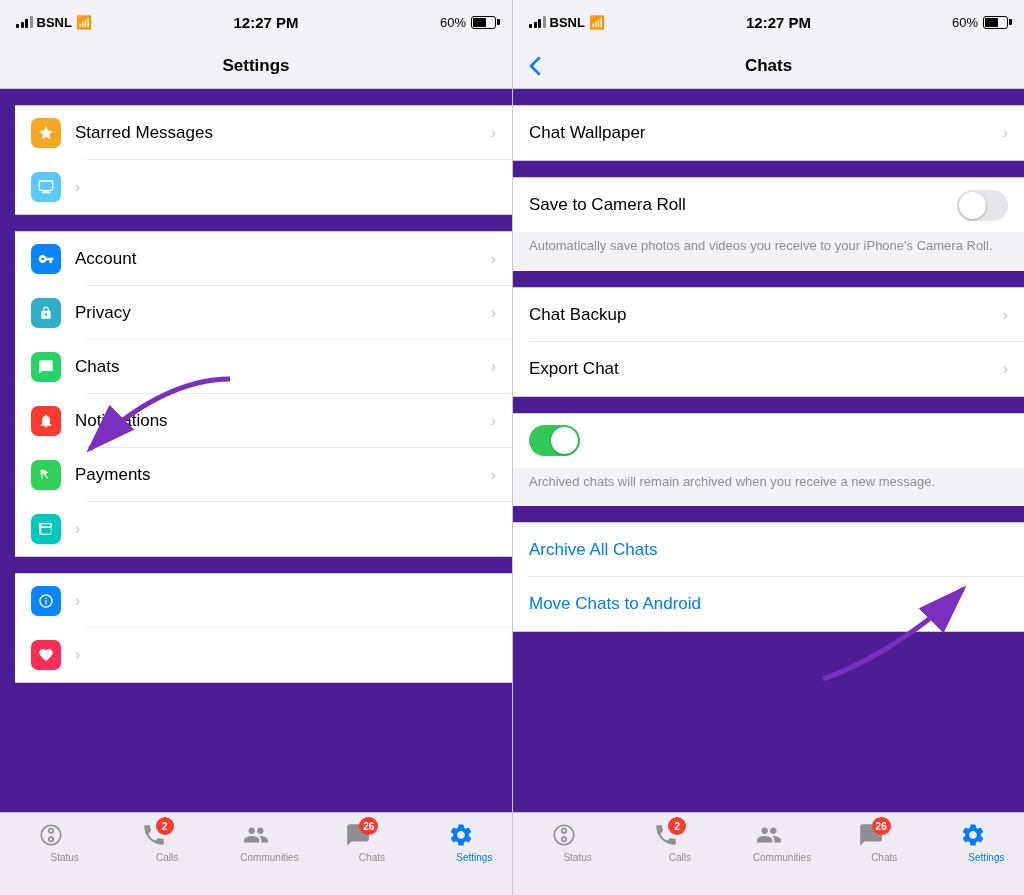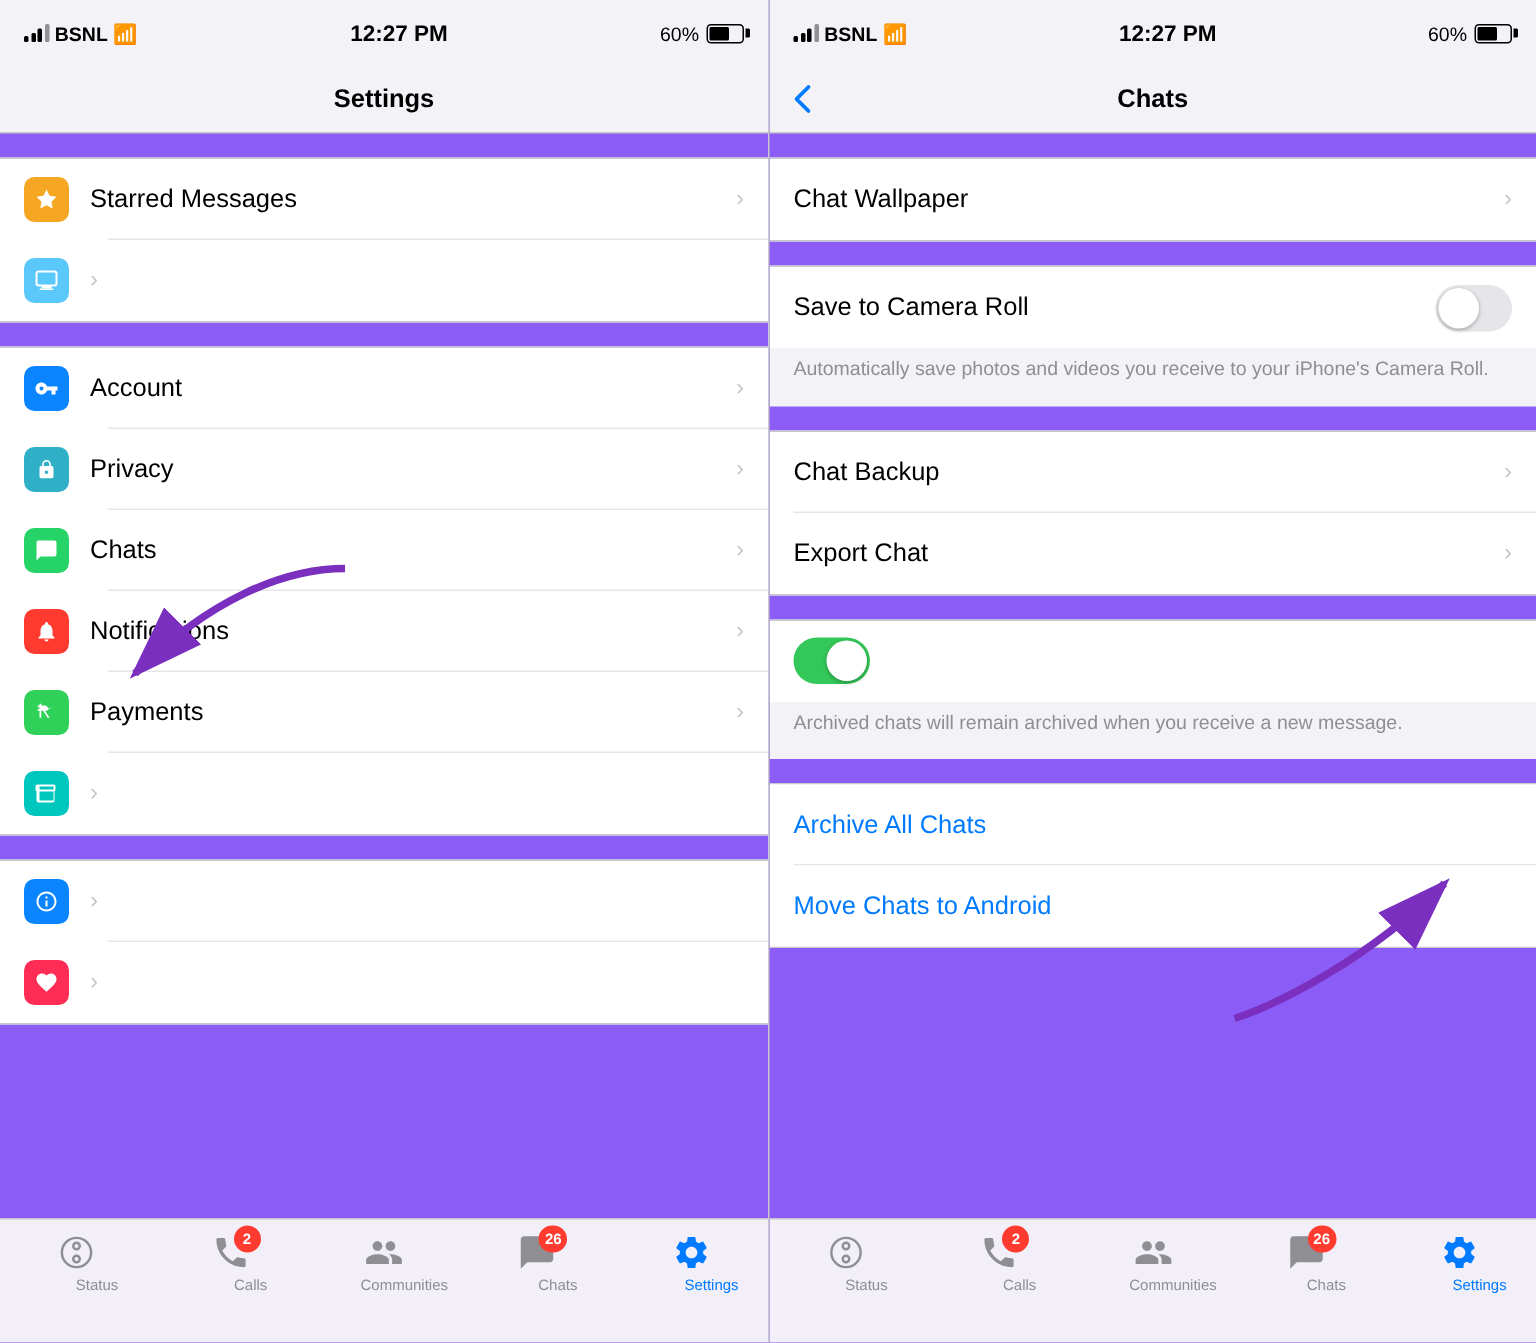--- a/index.html
+++ b/index.html
@@ -9,21 +9,21 @@
       display: flex;
       font-family: -apple-system, 'SF Pro Text', 'Helvetica Neue', sans-serif;
       background: #f2f2f7;
       overflow: hidden;
     }
 
     
     .phone-panel {
       width: 512px;
       height: 895px;
-      background: #8b5cf6;
+      background: #4c1d95;
       display: flex;
       flex-direction: column;
       overflow: hidden;
       position: relative;
     }
     .phone-panel + .phone-panel {
       border-left: 1px solid #c8c8cc;
     }
 
     
@@ -339,21 +339,21 @@
         <div class="battery-fill"></div>
       </div>
     </div>
   </div>
 
   <div class="nav-header">
     <div class="nav-title">Settings</div>
   </div>
   <div class="nav-separator"></div>
 
-  <div class="scroll-content" style="position:relative;">
+  <div class="scroll-content" style="position:relative;padding-left:15px;">
 
     <div class="settings-group">
       <div class="settings-row">
         <div class="row-icon icon-star">
           <svg width="16" height="16" viewBox="0 0 24 24" fill="white">
               <path d="M12 2l3.09 6.26L22 9.27l-5 4.87 1.18 6.88L12 17.77l-6.18 3.25L7 14.14 2 9.27l6.91-1.01L12 2z"></path>
             </svg>
         </div>
         <span class="row-label">Starred Messages</span>
         <span class="row-chevron">›</span>

